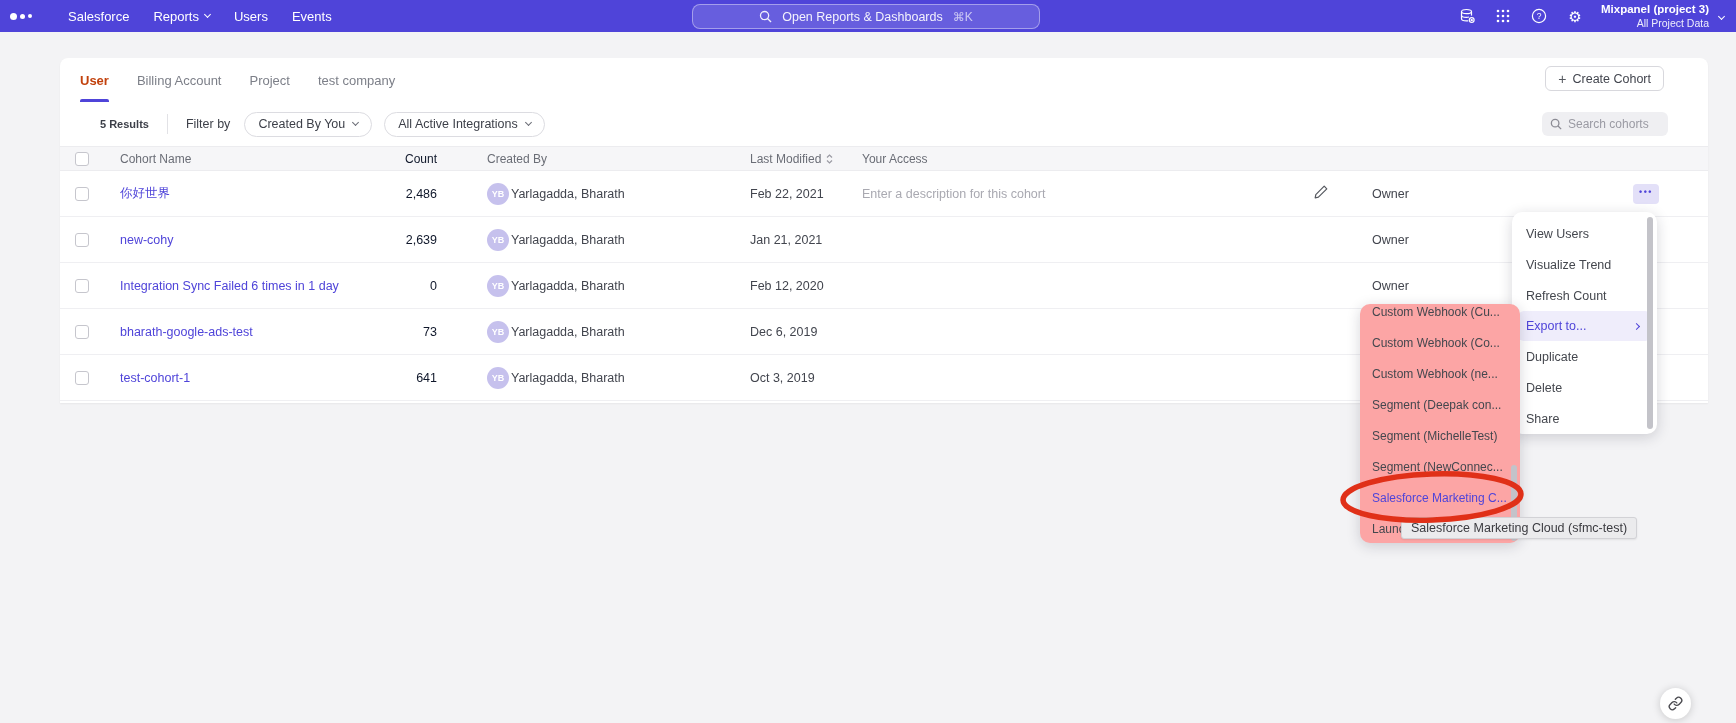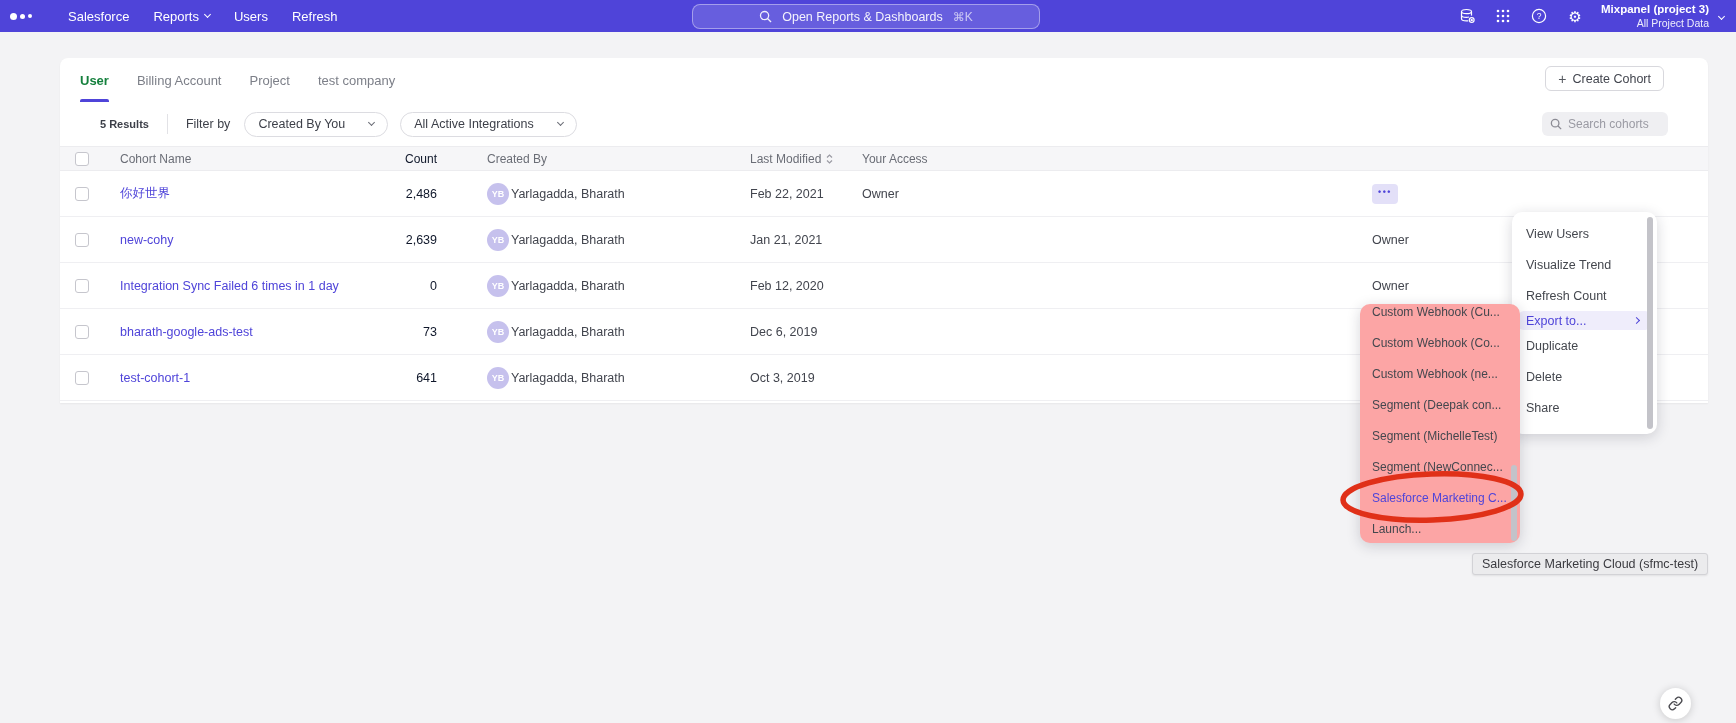--- a/index.html
+++ b/index.html
@@ -42,35 +42,35 @@
   .project-block .p-name { font-size:11.5px; font-weight:700; }
   .project-block .p-scope { font-size:10.5px; font-weight:400; opacity:0.9; }
   .project-chev { margin:0 12px 0 10px; color:#fff; }
   
   .card {
     position:absolute; left:60px; top:58px; width:1648px; height:345px;
     background:#fff; border-radius:8px 8px 0 0; box-shadow:0 1px 2px rgba(0,0,0,0.05);
   }
   .tabs-row { position:relative; height:44px; display:flex; align-items:center; padding-left:20px; gap:28px; }
   .tab { font-size:13px; color:#7c7f88; cursor:pointer; position:relative; height:44px; display:flex; align-items:center; }
-  .tab.active { color:#15803d; font-weight:600; }
+  .tab.active { color:#c2410c; font-weight:600; }
   .tab.active::after { content:""; position:absolute; left:0; right:0; bottom:0; height:3px; background:#4f44d9; border-radius:2px 2px 0 0; }
   .create-btn {
     position:absolute; right:44px; top:8px; height:25px; padding:0 12px;
     border:1px solid #d8d8dd; border-radius:6px; background:#fff;
     font-size:12.5px; color:#42454e; display:flex; align-items:center; gap:6px; cursor:pointer;
   }
   .create-btn .plus { font-size:14px; color:#55585f; }
   .filter-row { height:44px; display:flex; align-items:center; padding:0 40px; }
   .results-count { font-size:11px; font-weight:700; color:#3c3f48; }
   .v-divider { width:1px; height:20px; background:#e2e2e6; margin:0 18px; }
   .filter-by-label { font-size:12.5px; color:#3c3f48; margin-right:14px; }
   .pill-btn {
     height:25px; padding:10px 13px; border:1px solid #dcdce1; border-radius:16px; background:#fff;
-    display:flex; align-items:center; gap:24px; font-size:12.5px; color:#3c3f48; cursor:pointer; margin-right:12px;
+    display:flex; align-items:center; gap:8px; font-size:12.5px; color:#3c3f48; cursor:pointer; margin-right:12px;
   }
   .pill-btn .chev { color:#6a6d76; }
   .cohort-search {
     margin-left:auto; width:126px; height:24px; background:#efeff2; border-radius:6px;
     display:flex; align-items:center; padding:0 8px; gap:6px;
   }
   .cohort-search input {
     border:none; outline:none; background:transparent; width:90px;
     font-size:12px; color:#42454e; font-family:"Liberation Sans",sans-serif;
   }
@@ -103,42 +103,42 @@
   }
   
   .context-menu {
     position:absolute; left:1512px; top:212px; width:145px; height:222px;
     background:#fff; border-radius:10px; box-shadow:0 3px 14px rgba(25,25,50,0.18);
     padding-top:6px; z-index:20;
   }
   .menu-item { height:31px; display:flex; align-items:center; padding-left:14px;
     font-size:12.5px; color:#44474e; cursor:pointer; }
   .menu-item.highlight {
-    margin:0 6px; padding-left:8px; height:19px; background:#efedfb; border-radius:6px;
+    margin:0 6px; padding-left:8px; height:30px; background:#efedfb; border-radius:6px;
     color:#4f44d9; justify-content:space-between; padding-right:12px;
   }
   .menu-item.highlight .chev { color:#4f44d9; }
   .scroll-thumb { position:absolute; background:#c3c3c9; border-radius:3px; width:6px; }
   .menu-scroll { right:4px; top:5px; height:212px; }
   
   .submenu {
     position:absolute; left:1360px; top:304px; width:160px; height:239px;
     background:#fca5a5; border-radius:10px; box-shadow:0 3px 14px rgba(25,25,50,0.18);
     overflow:hidden; z-index:25;
   }
   .submenu-inner { margin-top:-8px; }
   .submenu .menu-item { padding-left:12px; font-size:12px; white-space:nowrap; overflow:hidden; }
   .submenu .menu-item.sel { color:#4f44d9; }
   .submenu-scroll { right:3px; top:161px; height:76px; }
   
   .tooltip {
-    position:absolute; left:1472px; top:517px; height:22px; padding:0 9px;
+    position:absolute; left:1401px; top:517px; height:22px; padding:0 9px;
     background:#ebebed; border:1px solid #d2d2d6; border-radius:3px;
     display:flex; align-items:center; font-size:12.5px; color:#3b3b40;
-    white-space:nowrap; z-index:40; box-shadow:0 1px 2px rgba(0,0,0,0.08);margin-top:36px;
+    white-space:nowrap; z-index:40; box-shadow:0 1px 2px rgba(0,0,0,0.08);
   }
   .annotation-ellipse { position:absolute; left:1335px; top:468px; z-index:50; pointer-events:none; }
   
   .float-btn {
     position:absolute; left:1660px; top:688px; width:31px; height:31px; border-radius:50%;
     background:#fff; box-shadow:0 1px 8px rgba(0,0,0,0.18);
     display:flex; align-items:center; justify-content:center; cursor:pointer; z-index:10;
   }
 </style>
 </head>
@@ -154,21 +154,21 @@
       <span>Salesforce</span>
     </div>
   <div class="nav-item">
       <span>Reports</span>
       <span class="chev"></span>
     </div>
   <div class="nav-item">
       <span>Users</span>
     </div>
   <div class="nav-item">
-      <span>Refresh</span>
+      <span>Events</span>
     </div>
 
   <div class="nav-search">
     <svg width="13" height="13" viewBox="0 0 14 14">
       <circle cx="6" cy="6" r="4.4" fill="none" stroke="rgba(255,255,255,0.9)" stroke-width="1.4"></circle>
       <line x1="9.4" y1="9.4" x2="13" y2="13" stroke="rgba(255,255,255,0.9)" stroke-width="1.4"></line>
     </svg>
     <span>Open Reports &amp; Dashboards</span>
     <span class="shortcut">⌘K</span>
   </div>
@@ -279,20 +279,28 @@
     <div class="cell-check">
         <div class="checkbox"></div>
       </div>
     <div class="cohort-link">你好世界</div>
     <div class="cell-count">2,486</div>
     <div class="cell-created">
       <div class="avatar">YB</div>
       <span>Yarlagadda, Bharath</span>
     </div>
     <div>Feb 22, 2021</div>
+    <div class="cell-desc">
+      <span class="desc-placeholder">Enter a description for this cohort</span>
+      <span class="pencil-icon">
+        <svg width="16" height="16" viewBox="0 0 16 16">
+            <path d="M11.2 2.2l2.6 2.6L5.4 13.2l-3.2.6.6-3.2z" fill="none" stroke="#55585f" stroke-width="1.2" stroke-linejoin="round"></path>
+          </svg>
+      </span>
+    </div>
     <div>Owner</div>
     <div>
         <div class="more-btn">
           <span>•••</span>
         </div>
       </div>
   </div>
 
   <div class="trow">
     <div class="cell-check">

